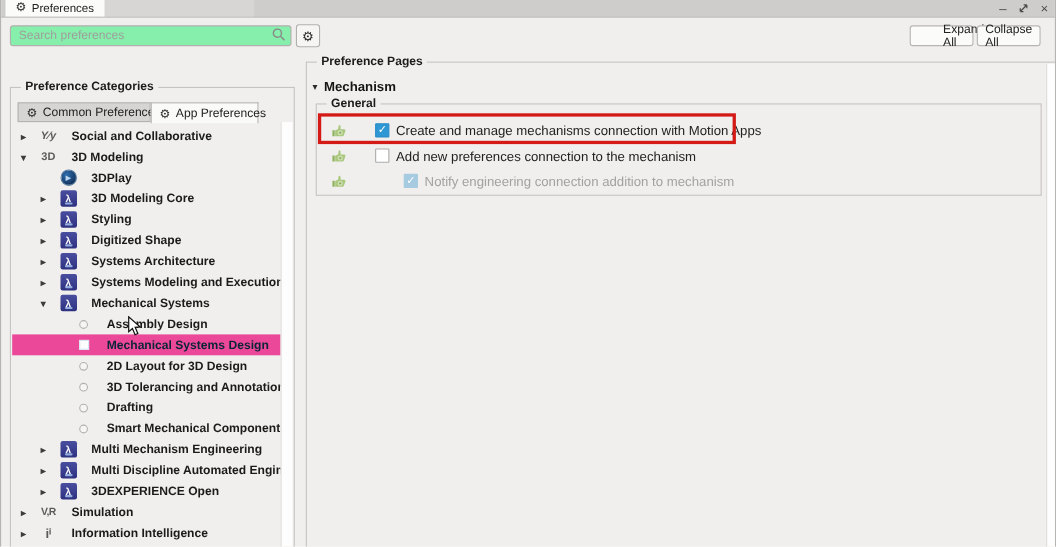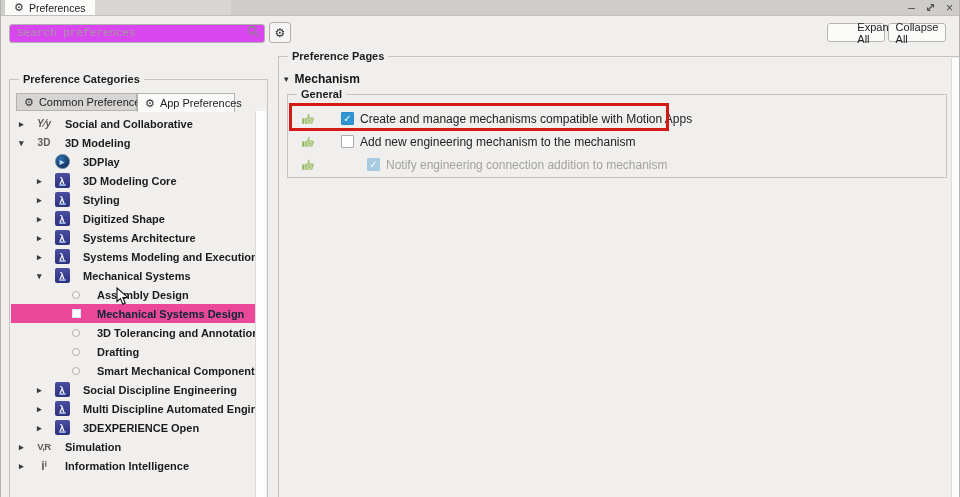--- a/index.html
+++ b/index.html
@@ -12,21 +12,21 @@
   .ghost-tab{position:absolute;left:90px;top:0;width:140px;height:15px;background:#d8d6d5;}
   .win-tab{position:absolute;left:4px;top:0;height:15px;padding:0 9px;background:#fbfbfa;
            display:flex;align-items:center;gap:5px;font-size:10.5px;color:#222;}
   .win-tab .gear{font-size:11px;color:#333;line-height:1;}
   .win-controls{position:absolute;right:6px;top:0;height:15px;display:flex;align-items:center;gap:11px;color:#4a4a48;}
   .win-controls .wc{font-size:12px;line-height:1;cursor:default;display:flex;align-items:center;}
 
   
   .search-wrap{position:absolute;left:8px;top:22px;width:256px;height:19px;}
   .search-input{width:100%;height:100%;box-sizing:border-box;border:1px solid #b2b0ae;border-radius:3px;
-                background:#d946ef;padding:0 22px 0 7px;font-size:11px;color:#333;font-family:Liberation Mono, monospace;}
+                background:#86efac;padding:0 22px 0 7px;font-size:11px;color:#333;font-family:Liberation Sans, sans-serif;}
   .search-input::placeholder{color:#a09e9c;}
   .mag{position:absolute;right:5px;top:3px;}
   .gear-btn{position:absolute;left:268px;top:22px;width:20px;height:19px;border:1px solid #b2b0ae;border-radius:3px;
             background:#f6f5f4;display:flex;align-items:center;justify-content:center;font-size:12px;color:#2e2e2e;}
   .tb-btn{position:absolute;top:23px;height:19px;border:1px solid #b7b5b3;border-radius:3px;background:#fbfbfa;
           font-size:11px;color:#222;display:flex;align-items:center;justify-content:center;padding:0 8px;box-sizing:border-box;}
   .btn-expand{left:826px;width:58px;padding-left:48px;}
   .btn-collapse{left:887px;width:58px;}
 
   
@@ -212,20 +212,27 @@
     <span class="icon">
             <span class="ic-square"></span>
           </span>
     <span class="label">Mechanical Systems Design</span>
   </div>
         <div class="tree-row lvl2">
     <span class="arrow"></span>
     <span class="icon">
             <span class="ic-circle"></span>
           </span>
+    <span class="label">2D Layout for 3D Design</span>
+  </div>
+        <div class="tree-row lvl2">
+    <span class="arrow"></span>
+    <span class="icon">
+            <span class="ic-circle"></span>
+          </span>
     <span class="label">3D Tolerancing and Annotation</span>
   </div>
         <div class="tree-row lvl2">
     <span class="arrow"></span>
     <span class="icon">
             <span class="ic-circle"></span>
           </span>
     <span class="label">Drafting</span>
   </div>
         <div class="tree-row lvl2">
@@ -233,21 +240,21 @@
     <span class="icon">
             <span class="ic-circle"></span>
           </span>
     <span class="label">Smart Mechanical Components</span>
   </div>
         <div class="tree-row lvl1">
     <span class="arrow">▸</span>
     <span class="icon">
             <span class="ic-app">λ</span>
           </span>
-    <span class="label">Social Discipline Engineering</span>
+    <span class="label">Multi Mechanism Engineering</span>
   </div>
         <div class="tree-row lvl1">
     <span class="arrow">▸</span>
     <span class="icon">
             <span class="ic-app">λ</span>
           </span>
     <span class="label">Multi Discipline Automated Engin...</span>
   </div>
         <div class="tree-row lvl1">
     <span class="arrow">▸</span>
@@ -289,33 +296,33 @@
           <div class="opt-row">
     <span class="thumb">
       <svg width="14" height="14" viewBox="0 0 14 14">
         <path d="M1.2 6.4h2.1v5.4H1.2z" fill="#90b261"></path>
         <path d="M3.7 11.8V6.5l2.6-1 .6-3.2c.2-.9 1.5-.8 1.6.1l.2 3h3.1c.9 0 1.5.9 1.2 1.7l-1.3 3.6c-.2.7-.9 1.1-1.6 1.1H3.7z" fill="#a9c87d"></path>
         <circle cx="8.3" cy="8.7" r="2.3" fill="#cfe0b2"></circle>
         <path d="M7.2 8.7h2.2M8.3 7.6v2.2" stroke="#7fa352" stroke-width="0.7"></path>
       </svg>
     </span>
     <span class="cb checked">✓</span>
-    <span class="opt-label">Create and manage mechanisms compatible with Motion Apps</span>
+    <span class="opt-label">Create and manage mechanisms connection with Motion Apps</span>
   </div>
           <div class="opt-row">
     <span class="thumb">
       <svg width="14" height="14" viewBox="0 0 14 14">
         <path d="M1.2 6.4h2.1v5.4H1.2z" fill="#90b261"></path>
         <path d="M3.7 11.8V6.5l2.6-1 .6-3.2c.2-.9 1.5-.8 1.6.1l.2 3h3.1c.9 0 1.5.9 1.2 1.7l-1.3 3.6c-.2.7-.9 1.1-1.6 1.1H3.7z" fill="#a9c87d"></path>
         <circle cx="8.3" cy="8.7" r="2.3" fill="#cfe0b2"></circle>
         <path d="M7.2 8.7h2.2M8.3 7.6v2.2" stroke="#7fa352" stroke-width="0.7"></path>
       </svg>
     </span>
     <span class="cb"></span>
-    <span class="opt-label">Add new engineering mechanism to the mechanism</span>
+    <span class="opt-label">Add new preferences connection to the mechanism</span>
   </div>
           <div class="opt-row indented">
     <span class="thumb">
       <svg width="14" height="14" viewBox="0 0 14 14">
         <path d="M1.2 6.4h2.1v5.4H1.2z" fill="#90b261"></path>
         <path d="M3.7 11.8V6.5l2.6-1 .6-3.2c.2-.9 1.5-.8 1.6.1l.2 3h3.1c.9 0 1.5.9 1.2 1.7l-1.3 3.6c-.2.7-.9 1.1-1.6 1.1H3.7z" fill="#a9c87d"></path>
         <circle cx="8.3" cy="8.7" r="2.3" fill="#cfe0b2"></circle>
         <path d="M7.2 8.7h2.2M8.3 7.6v2.2" stroke="#7fa352" stroke-width="0.7"></path>
       </svg>
     </span>

